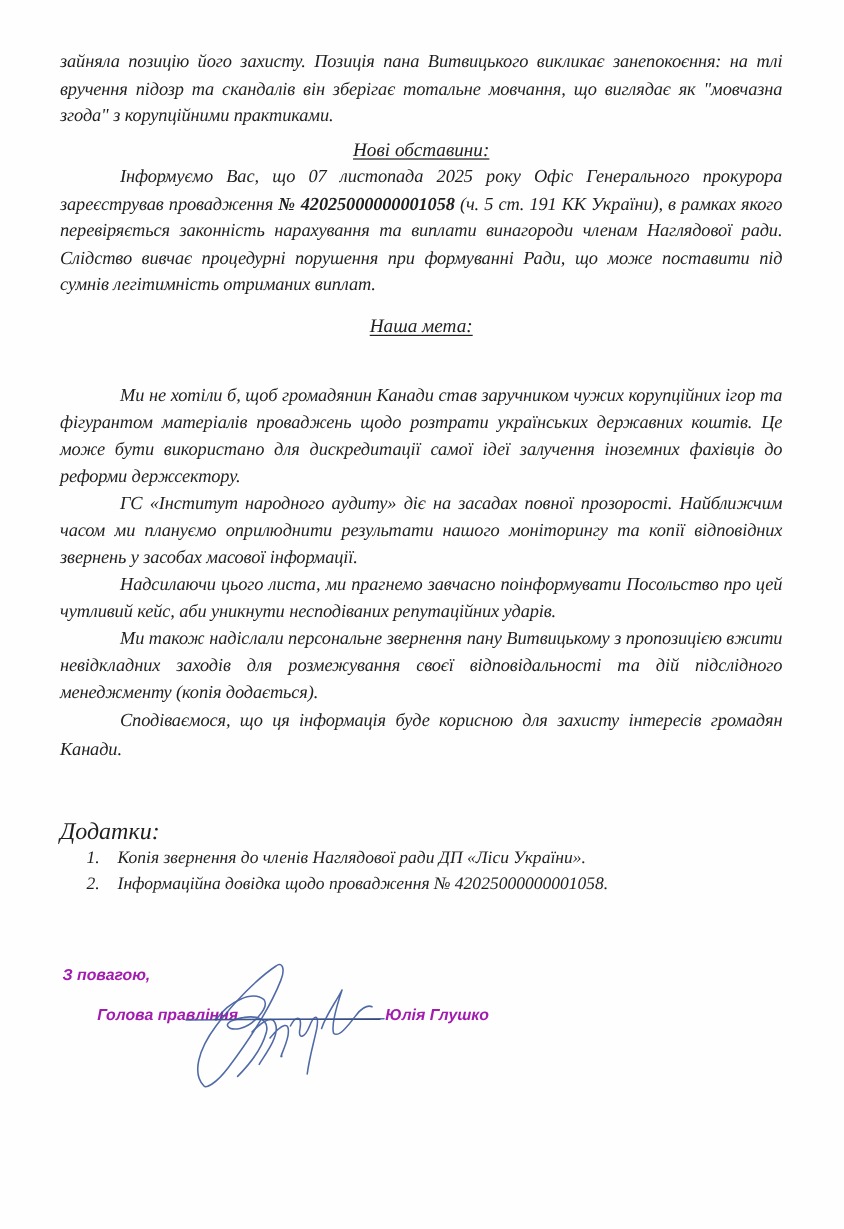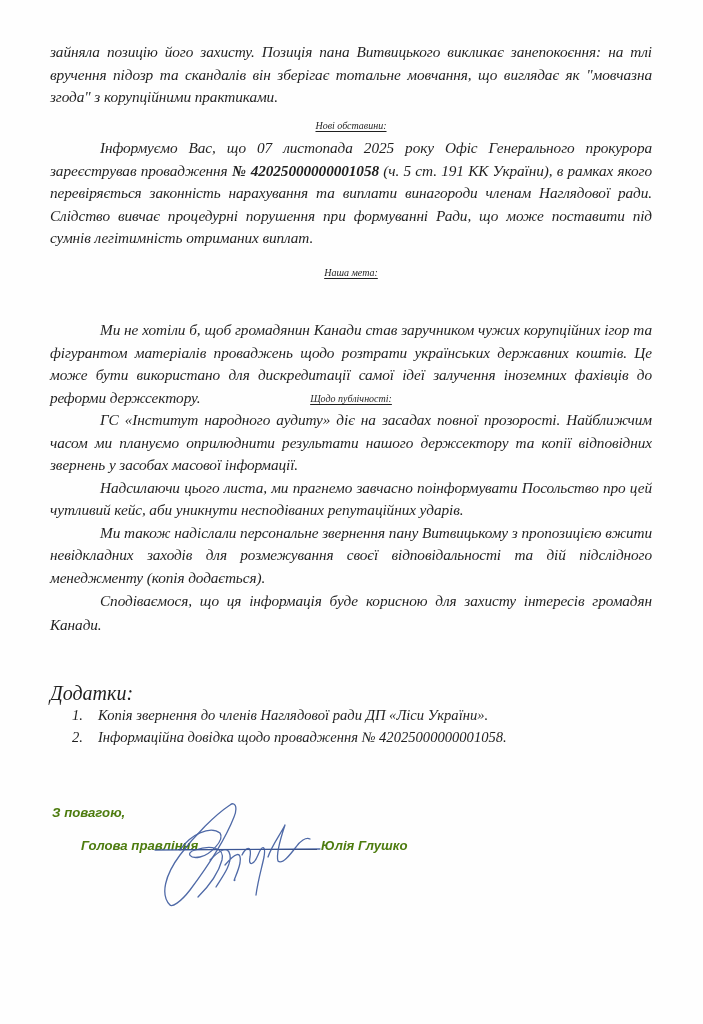--- a/index.html
+++ b/index.html
@@ -14,37 +14,37 @@
   .body-text {
     position: absolute; left: 50px; width: 602px;
     font-size: 15.3px; line-height: 22.5px;
     text-align: justify;
     letter-spacing: -0.1px;
   }
   .indent { text-indent: 50px; }
   .para { margin: 0; }
   .heading {
     position: absolute; left: 50px; width: 602px;
-    text-align: center; font-size: 10px; line-height: 20px;
+    text-align: center; font-size: 16px; line-height: 20px;
     text-decoration: underline; text-underline-offset: 2px;
   }
   .bold { font-weight: bold; }
   .attachments-title {
     position: absolute; left: 50px; top: 683px;
     font-size: 20px; line-height: 20px;
   }
   .attach-list {
     position: absolute; left: 72px; top: 704px; margin: 0; padding: 0;
     list-style: none; font-size: 14.6px; line-height: 22px;
   }
   .attach-list li { display: flex; }
   .attach-list .num { width: 26px; }
   .sig {
     font-family: "Liberation Sans", "DejaVu Sans", sans-serif;
-    font-weight: bold; font-size: 13.2px; color: #4d7c0f;
+    font-weight: bold; font-size: 13.2px; color: #a21caf;
     position: absolute;
   }
   .sig-line {
     position: absolute; left: 178px; top: 849px; width: 139px; height: 1px;
     background: #3a3a3a;
   }
   .signature-svg { position: absolute; left: 150px; top: 795px; }
 </style>
 </head>
 <body>
@@ -58,23 +58,22 @@
   <div class="heading" style="top:116px;">Нові обставини:</div>
   <div class="body-text" style="top:137px;">
     <p class="para indent"><span>Інформуємо Вас, що 07 листопада 2025 року Офіс Генерального прокурора зареєстрував провадження </span><span class="bold">№ 42025000000001058</span><span> (ч. 5 ст. 191 КК України), в рамках якого перевіряється законність нарахування та виплати винагороди членам Наглядової ради. Слідство вивчає процедурні порушення при формуванні Ради, що може поставити під сумнів легітимність отриманих виплат.</span></p>
   </div>
 
   <div class="heading" style="top:263px;">Наша мета:</div>
   <div class="body-text" style="top:283px;margin-top:36px;">
     <p class="para indent">Ми не хотіли б, щоб громадянин Канади став заручником чужих корупційних ігор та фігурантом матеріалів проваджень щодо розтрати українських державних коштів. Це може бути використано для дискредитації самої ідеї залучення іноземних фахівців до реформи держсектору.</p>
   </div>
 
-  <div class="heading" style="top:389px;">Щодо публічності:</div>
   <div class="body-text" style="top:409px;">
-    <p class="para indent">ГС «Інститут народного аудиту» діє на засадах повної прозорості. Найближчим часом ми плануємо оприлюднити результати нашого держсектору та копії відповідних звернень у засобах масової інформації.</p>
+    <p class="para indent">ГС «Інститут народного аудиту» діє на засадах повної прозорості. Найближчим часом ми плануємо оприлюднити результати нашого моніторингу та копії відповідних звернень у засобах масової інформації.</p>
     <p class="para indent">Надсилаючи цього листа, ми прагнемо завчасно поінформувати Посольство про цей чутливий кейс, аби уникнути несподіваних репутаційних ударів.</p>
     <p class="para indent">Ми також надіслали персональне звернення пану Витвицькому з пропозицією вжити невідкладних заходів для розмежування своєї відповідальності та дій підслідного менеджменту (копія додається).</p>
     <p class="para indent" style="line-height:23.5px;">Сподіваємося, що ця інформація буде корисною для захисту інтересів громадян Канади.</p>
   </div>
 
   <div class="attachments-title">Додатки:</div>
   <ul class="attach-list">
     <li>
       <span class="num">1.</span>
       <span>Копія звернення до членів Наглядової ради ДП «Ліси України».</span>

